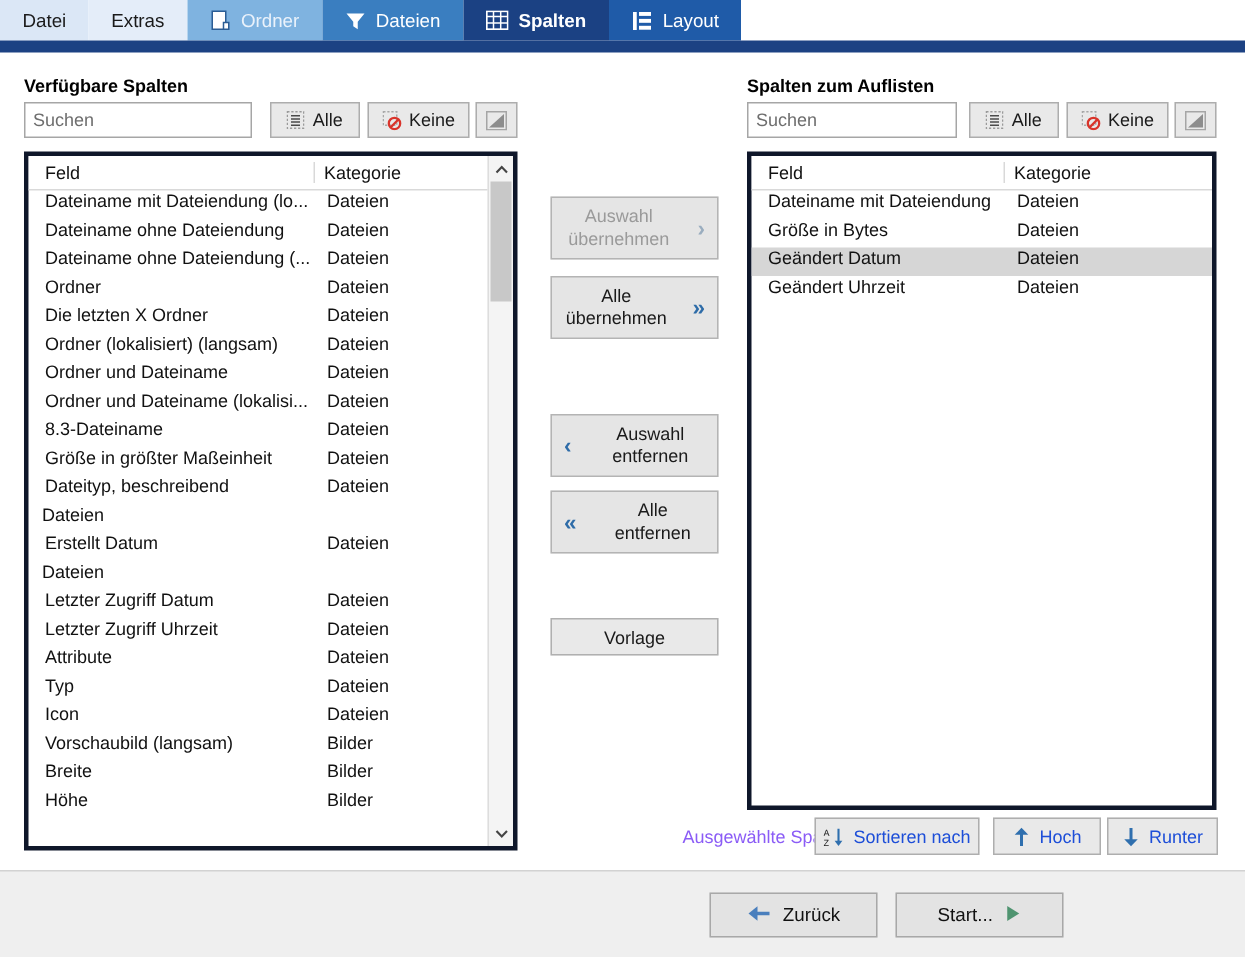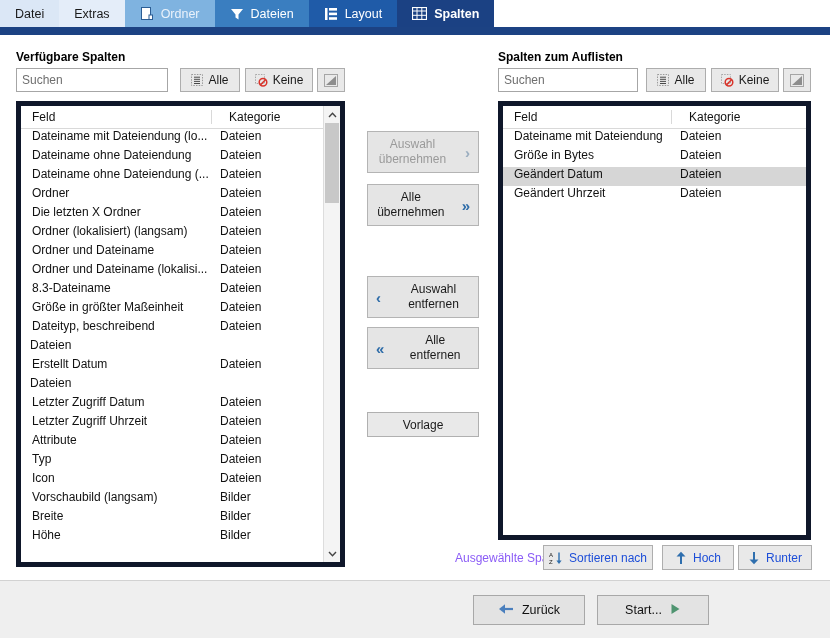--- a/index.html
+++ b/index.html
@@ -71,33 +71,33 @@
     display:flex;align-items:center;justify-content:center;gap:5px;
     font-size:12px;color:#1a1a1a;
     cursor:default;
     user-select:none;
   }
 
   
   .listbox{
     position:absolute;
     box-sizing:border-box;
-    border:5px solid #0f172a;
+    border:3px solid #0f172a;
     background:#ffffff;
     overflow:hidden;
   }
   .lb-head{
     display:flex;align-items:center;
     height:22px;
     border-bottom:1px solid #d9d9d9;
     font-size:12px;color:#111;
     background:#fff;
   }
   .lb-head .c1{width:190px;padding-left:11px;box-sizing:border-box;}
-  .lb-head .c2{flex:1;padding-left:17px;box-sizing:border-box;border-left:1px solid #d9d9d9;}
+  .lb-head .c2{flex:1;padding-left:6px;box-sizing:border-box;border-left:1px solid #d9d9d9;}
   .lb-rows{position:relative;}
   .lb-row{
     display:flex;align-items:flex-start;
     height:19px;
     font-size:12px;color:#111;
     cursor:default;
   }
   .lb-row.sel{background:#d6d6d6;}
   .lb-row .c1{width:190px;padding-left:11px;box-sizing:border-box;
     white-space:nowrap;overflow:hidden;}
@@ -194,45 +194,45 @@
     <span>Ordner</span>
   </div>
 
   <div class="tab t-dateien">
     <span class="ico">
       <svg width="14" height="14" viewBox="0 0 14 14">
         <polygon points="1,2 13,2 8.5,7.5 8.5,12.5 5.5,10.5 5.5,7.5" fill="#ffffff"></polygon>
       </svg>
     </span>
     <span>Dateien</span>
-  </div>
-
-  <div class="tab t-layout">
-    <span class="ico">
-      <svg width="14" height="14" viewBox="0 0 14 14">
-        <rect x="1" y="1" width="2.5" height="12" fill="#ffffff"></rect>
-        <rect x="5" y="1" width="8" height="2.6" fill="#ffffff"></rect>
-        <rect x="5" y="5.6" width="8" height="2.6" fill="#ffffff"></rect>
-        <rect x="5" y="10.2" width="8" height="2.6" fill="#ffffff"></rect>
-      </svg>
-    </span>
-    <span>Layout</span>
   </div>
 
   <div class="tab t-spalten">
     <span class="ico">
       <svg width="15" height="13" viewBox="0 0 15 13">
         <rect x="0.5" y="0.5" width="14" height="12" fill="none" stroke="#ffffff" stroke-width="1.2"></rect>
         <line x1="5" y1="0.5" x2="5" y2="12.5" stroke="#ffffff" stroke-width="1"></line>
         <line x1="9.8" y1="0.5" x2="9.8" y2="12.5" stroke="#ffffff" stroke-width="1"></line>
         <line x1="0.5" y1="4" x2="14.5" y2="4" stroke="#ffffff" stroke-width="1"></line>
         <line x1="0.5" y1="8.3" x2="14.5" y2="8.3" stroke="#ffffff" stroke-width="1"></line>
       </svg>
     </span>
     <span>Spalten</span>
+  </div>
+
+  <div class="tab t-layout">
+    <span class="ico">
+      <svg width="14" height="14" viewBox="0 0 14 14">
+        <rect x="1" y="1" width="2.5" height="12" fill="#ffffff"></rect>
+        <rect x="5" y="1" width="8" height="2.6" fill="#ffffff"></rect>
+        <rect x="5" y="5.6" width="8" height="2.6" fill="#ffffff"></rect>
+        <rect x="5" y="10.2" width="8" height="2.6" fill="#ffffff"></rect>
+      </svg>
+    </span>
+    <span>Layout</span>
   </div>
 </div>
 <div class="underbar"></div>
 
 <div class="panel-title" style="left:16px;top:50px;">Verfügbare Spalten</div>
 
 <input class="srch" style="left: 16px; top: 68px; width: 152px;" placeholder="Suchen">
 
 <div class="tbtn" style="left:180px;top:68px;width:60px;">
   <span class="ico">

